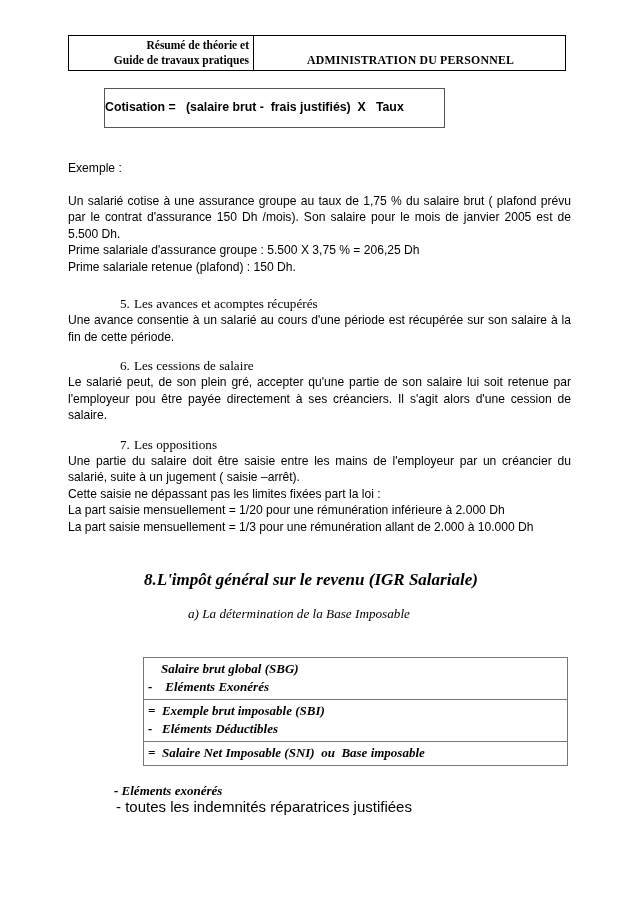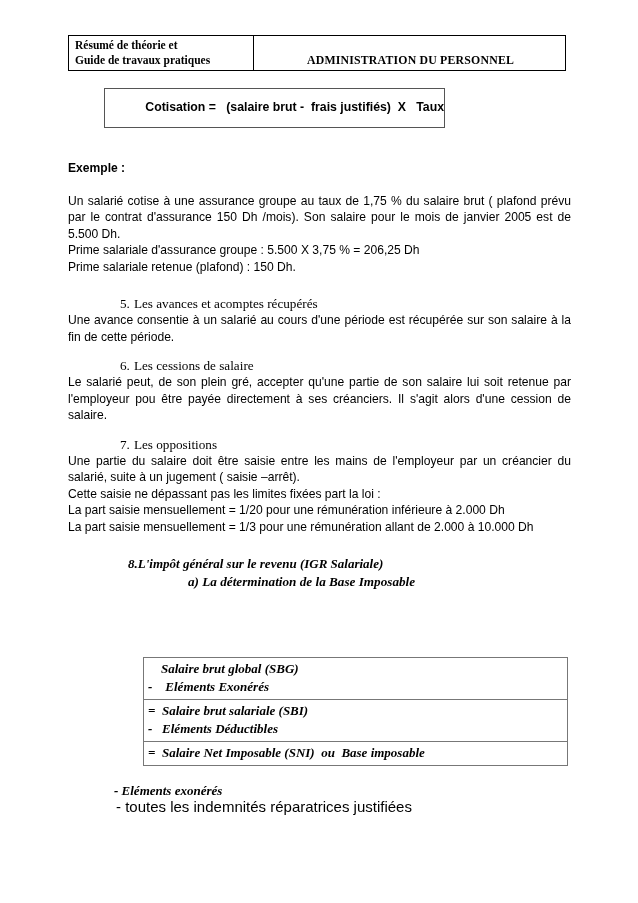--- a/index.html
+++ b/index.html
@@ -35,21 +35,21 @@
   }
   .doc-header td {
     border: 1px solid #000;
     padding: 2px 4px 3px 6px;
     vertical-align: top;
     font-family: "Liberation Serif", serif;
     font-weight: bold;
     font-size: 11.5px;
     line-height: 14.5px;
   }
-  .doc-header td.left { width: 174px; }
+  .doc-header td.left { width: 174px; text-align: right; }
   .doc-header td.right {
     text-align: center;
     vertical-align: bottom;
     letter-spacing: 0.2px;
     font-size: 11.8px;
     padding-bottom: 3px;
   }
 
   
   .formula-box {
@@ -58,21 +58,21 @@
     top: 88px;
     width: 341px;
     height: 40px;
     border: 1px solid #555;
     box-sizing: border-box;
   }
   .formula-text {
     position: absolute;
     left: 0; right: 0;
     top: 11px;
-    text-align: right;
+    text-align: left;
     font-family: "Liberation Sans", sans-serif;
     font-weight: bold;
     font-size: 12.3px;
     white-space: pre;
   }
 
   
   .body-col {
     position: absolute;
     left: 68px;
@@ -80,47 +80,47 @@
     width: 503px;
   }
   .p {
     font-family: "Liberation Sans", sans-serif;
     font-size: 12.1px;
     line-height: 16.5px;
     margin: 0;
     text-align: justify;
   }
   .p.nojust { text-align: left; }
-  .bold { font-weight: bold; }
+  .bold { font-weight: normal; }
   .spacer-12 { height: 12px; }
   .spacer-16 { height: 16px; }
   .spacer-20 { height: 20px; }
 
   .heading-num {
     font-family: "Liberation Serif", serif;
     font-weight: normal;
     font-size: 13.2px;
     line-height: 17px;
     margin: 0;
     padding-left: 52px;
   }
   .heading-num .sp { display: inline-block; width: 4px; }
 
   .heading-8 {
     font-family: "Liberation Serif", serif;
     font-weight: bold;
     font-style: italic;
-    font-size: 13px;
+    font-size: 17px;
     line-height: 18px;
-    margin: 0;
+    margin: 16px;
     padding-left: 60px;
   }
   .heading-8b {
     font-family: "Liberation Serif", serif;
-    font-weight: bold;
+    font-weight: normal;
     font-style: italic;
     font-size: 13.2px;
     line-height: 18px;
     margin: 0;
     padding-left: 120px;
   }
 
   
   .base-table {
     position: absolute;
@@ -241,21 +241,21 @@
   <table class="base-table">
     <tbody>
         <tr>
       <td>
         <span class="ln">    Salaire brut global (SBG)</span>
         <span class="ln">-    Eléments Exonérés</span>
       </td>
     </tr>
     <tr>
       <td>
-        <span class="ln">=  Salaire brut salariale (SBI)</span>
+        <span class="ln">=  Exemple brut imposable (SBI)</span>
         <span class="ln">-   Eléments Déductibles</span>
       </td>
     </tr>
     <tr>
       <td>
         <span class="ln">=  Salaire Net Imposable (SNI)  ou  Base imposable</span>
       </td>
     </tr>
   </tbody>
     </table>

